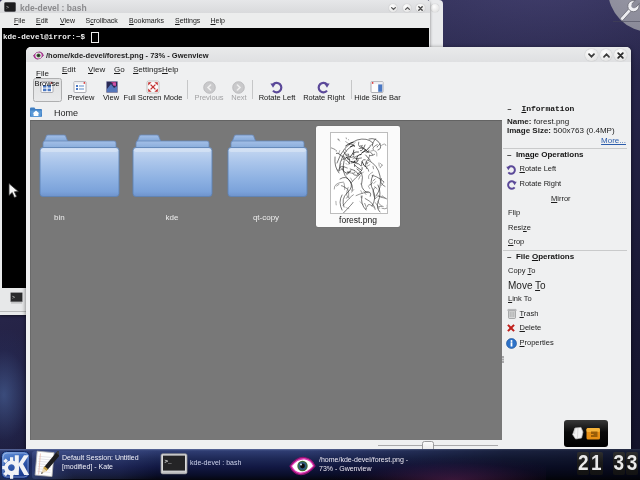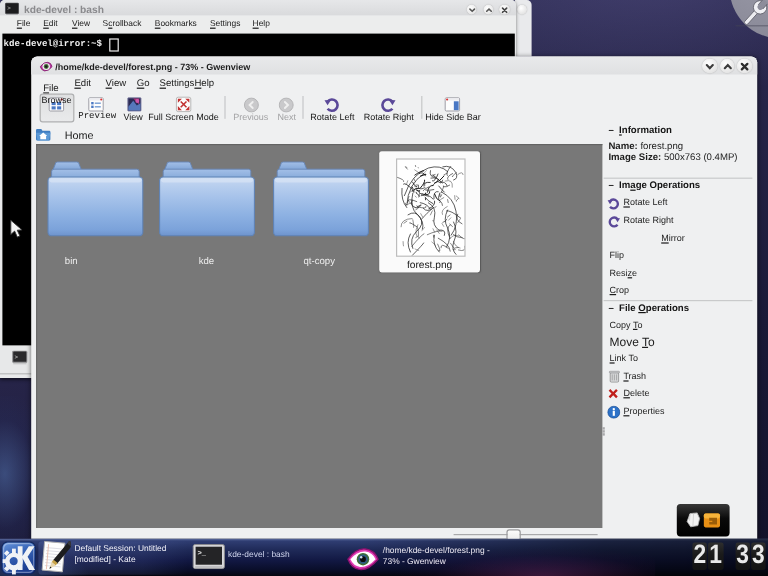--- a/index.html
+++ b/index.html
@@ -123,21 +123,21 @@
 
   <svg class="abs" style="left:47px;top:33px" width="14" height="14" viewBox="0 0 14 14">
     <rect x="1" y="1.5" width="12" height="11" rx="1" fill="#fdfdfd" stroke="#9a9aa2" stroke-width="0.8"></rect>
     <rect x="1.4" y="1.8" width="11.2" height="2" fill="#ededf0"></rect>
     <circle cx="11.4" cy="2.9" r="0.9" fill="#d33"></circle>
     <rect x="3" y="5" width="2" height="2" fill="#4a78c4"></rect>
       <rect x="6" y="5.4" width="5" height="1.2" fill="#7a9fd4"></rect>
     <rect x="3" y="8" width="2" height="2" fill="#4a78c4"></rect>
       <rect x="6" y="8.4" width="5" height="1.2" fill="#7a9fd4"></rect>
   </svg>
-  <div class="abs txt" style="left:34px;top:46px;width:42px;text-align:center;font-size:7.5px;color:#151515;font-family:Liberation Mono, monospace;">Preview</div>
+  <div class="abs txt" style="left:34px;top:46px;width:42px;text-align:center;font-size:7.5px;color:#151515;">Preview</div>
 
   <svg class="abs" style="left:79px;top:33px" width="14" height="14" viewBox="0 0 14 14">
     <rect x="1.5" y="1.5" width="11" height="11" rx="0.5" fill="#2a2a55" stroke="#8888aa" stroke-width="0.8"></rect>
     <path d="M2 9 L6 4 L9 8 L12 6 L12 12 L2 12 z" fill="#5577bb"></path>
     <path d="M6 2 L11 2 L11 7 z" fill="#aa3377"></path>
     <circle cx="9.4" cy="4.2" r="1.6" fill="#cc55aa"></circle>
   </svg>
   <div class="abs txt" style="left:64px;top:46px;width:42px;text-align:center;font-size:7.5px;color:#151515;">View</div>
 
   <svg class="abs" style="left:120px;top:33px" width="14" height="14" viewBox="0 0 14 14">
@@ -364,23 +364,24 @@
         <path d="M14.6 8.6 L17.7 10.7" stroke-width="0.40" stroke="#333"></path>
         <path d="M29.3 42.7 L27.7 46.1" stroke-width="0.46" stroke="#333"></path>
         <path d="M15.4 5.8 L15.2 4.9" stroke-width="0.50" stroke="#333"></path>
       </g>
     </svg>
   <div class="abs txt" style="left:306px;top:167.5px;width:52px;text-align:center;font-size:8.5px;color:#141414;">forest.png</div>
 
   <div class="abs" style="left:352px;top:398px;width:120px;height:1px;background:#a9a9ab;"></div>
   <div class="abs" style="left:396px;top:394px;width:10px;height:8.5px;background:linear-gradient(#fbfbfb,#e8e8e8);border:1px solid #9b9b9d;border-radius:2.5px;"></div>
 
-  <div class="abs txt" style="left:481px;top:57px;font-size:8px;font-weight:bold;color:#141414;">–&nbsp; <u>I</u>nformation</div>
+  <div class="abs txt" style="left:481px;top:57px;font-size:8px;font-weight:bold;color:#141414;font-family:Liberation Mono, monospace;">–&nbsp; <u>I</u>nformation</div>
   <div class="abs txt" style="left:481px;top:70px;font-size:8px;color:#1c1c1c;"><b>Name:</b> forest.png</div>
   <div class="abs txt" style="left:481px;top:79px;font-size:8px;color:#1c1c1c;"><b>Image Size:</b> 500x763 (0.4MP)</div>
+  <div class="abs txt" style="left:460px;top:88.5px;width:140px;text-align:right;font-size:8px;color:#2b5cab;"><u>More...</u></div>
   <div class="abs" style="left:477px;top:101px;width:124px;height:1px;background:#c9cacb;"></div>
   <div class="abs txt" style="left:481px;top:102.5px;font-size:8px;font-weight:bold;color:#141414;">–&nbsp; Im<u>a</u>ge Operations</div>
   <svg class="abs" style="left:479.5px;top:116.5px" width="11" height="11" viewBox="0 0 14 14">
     <path d="M3 10.6 A4.7 4.7 0 1 0 3 4.6" fill="none" stroke="#5b4999" stroke-width="2.5"></path>
     <path d="M0.4 3.6 L5.8 3.4 L3 7.8 z" fill="#5b4999"></path>
   </svg>
   <div class="abs txt" style="left:493.5px;top:117px;font-size:7.5px;color:#1c1c1c;"><u>R</u>otate Left</div>
   <svg class="abs" style="left:479.5px;top:131.5px" width="11" height="11" viewBox="0 0 14 14">
     <path d="M11 10.6 A4.7 4.7 0 1 1 11 4.6" fill="none" stroke="#5b4999" stroke-width="2.5"></path>
     <path d="M13.6 3.6 L8.2 3.4 L11 7.8 z" fill="#5b4999"></path>

